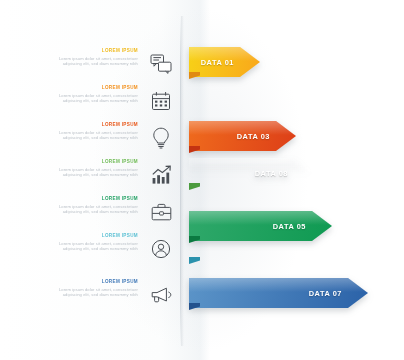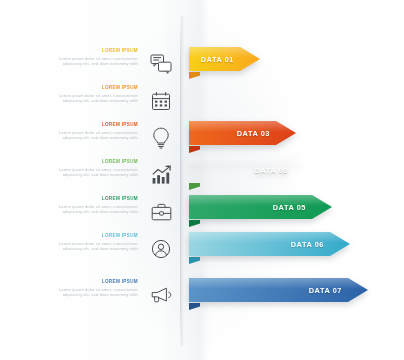--- a/index.html
+++ b/index.html
@@ -44,21 +44,21 @@
   
   .icon{
     position:absolute;left:146px;top:2px;width:30px;height:30px;
     display:flex;align-items:center;justify-content:center;
   }
   .icon svg{display:block;}
 
   
   .arrowwrap{position:absolute;left:189px;top:0;height:34px;}
   .arrow{
-    position:relative;height:24px;width:100%;
+    position:relative;height:30px;width:100%;
     display:flex;align-items:center;
     filter:drop-shadow(0 3px 3px rgba(90,100,110,.26));
   }
   .arrow .body{
     position:absolute;left:0;top:0;height:100%;width:100%;
   }
   .label{
     position:absolute;right:26px;top:50%;transform:translateY(-50%);
     color:#ffffff;font-size:7.4px;font-weight:bold;letter-spacing:.55px;
     white-space:nowrap;
@@ -193,21 +193,21 @@
           <div class="t-line">adipiscing elit, sed diam nonummy nibh</div>
         </div>
         <div class="icon">
     <svg width="21" height="18" viewBox="0 0 21 18" fill="none" stroke="#4a4f55" stroke-width="1">
       <rect x="1.2" y="4.4" width="18.6" height="12.4" rx="1.3"></rect>
       <path d="M7 4.4 V2.6 a1.2 1.2 0 0 1 1.2-1.2 h4.6 A1.2 1.2 0 0 1 14 2.6 V4.4"></path>
       <line x1="1.2" y1="10.4" x2="19.8" y2="10.4"></line>
       <rect x="8.6" y="8.8" width="3.8" height="3.2" rx="0.5" fill="#fff"></rect>
     </svg>
         </div>
-        <div class="arrowwrap" style="width: 143px;">
+        <div class="arrowwrap" style="width: 143px; margin-top: 16px;">
           <div class="arrow">
             <div class="body" style="background: linear-gradient(100deg, rgb(47, 168, 106) 0%, rgb(15, 154, 82) 100%); clip-path: polygon(0px 0px, 86.01% 0px, 100% 50%, 86.01% 100%, 0px 100%);">
               <div class="gloss"></div>
             </div>
             <div class="label">DATA 05</div>
           </div>
           <div class="tab" style="--c: #0b7a41; background: linear-gradient(rgb(11, 122, 65), rgb(11, 122, 65)); clip-path: polygon(0px 0px, 100% 0px, 100% 50%, 0px 100%);"></div>
         </div>
       </div>
       <div class="row" style="top: 232px;">
@@ -217,26 +217,20 @@
           <div class="t-line">adipiscing elit, sed diam nonummy nibh</div>
         </div>
         <div class="icon">
     <svg width="20" height="20" viewBox="0 0 20 20" fill="none" stroke="#4a4f55" stroke-width="1">
       <circle cx="10" cy="10" r="8.6"></circle>
       <circle cx="10" cy="7.8" r="2.7"></circle>
       <path d="M4.6 16.2 c0.7-3 2.7-4.4 5.4-4.4 s4.7 1.4 5.4 4.4"></path>
     </svg>
         </div>
         <div class="arrowwrap" style="width: 161px;">
-          <div class="arrow">
-            <div class="body" style="background: linear-gradient(100deg, rgb(154, 214, 226) 0%, rgb(49, 169, 202) 100%); clip-path: polygon(0px 0px, 87.58% 0px, 100% 50%, 87.58% 100%, 0px 100%);">
-              <div class="gloss"></div>
-            </div>
-            <div class="label">DATA 06</div>
-          </div>
           <div class="tab" style="--c: #2b92ad; background: linear-gradient(rgb(43, 146, 173), rgb(43, 146, 173)); clip-path: polygon(0px 0px, 100% 0px, 100% 50%, 0px 100%);"></div>
         </div>
       </div>
       <div class="row" style="top: 278px; padding-left: 12px;">
         <div class="textblock">
           <div class="t-head" style="color: rgb(65, 121, 184);">LOREM IPSUM</div>
           <div class="t-line">Lorem ipsum dolor sit amet, consectetuer</div>
           <div class="t-line">adipiscing elit, sed diam nonummy nibh</div>
         </div>
         <div class="icon">

